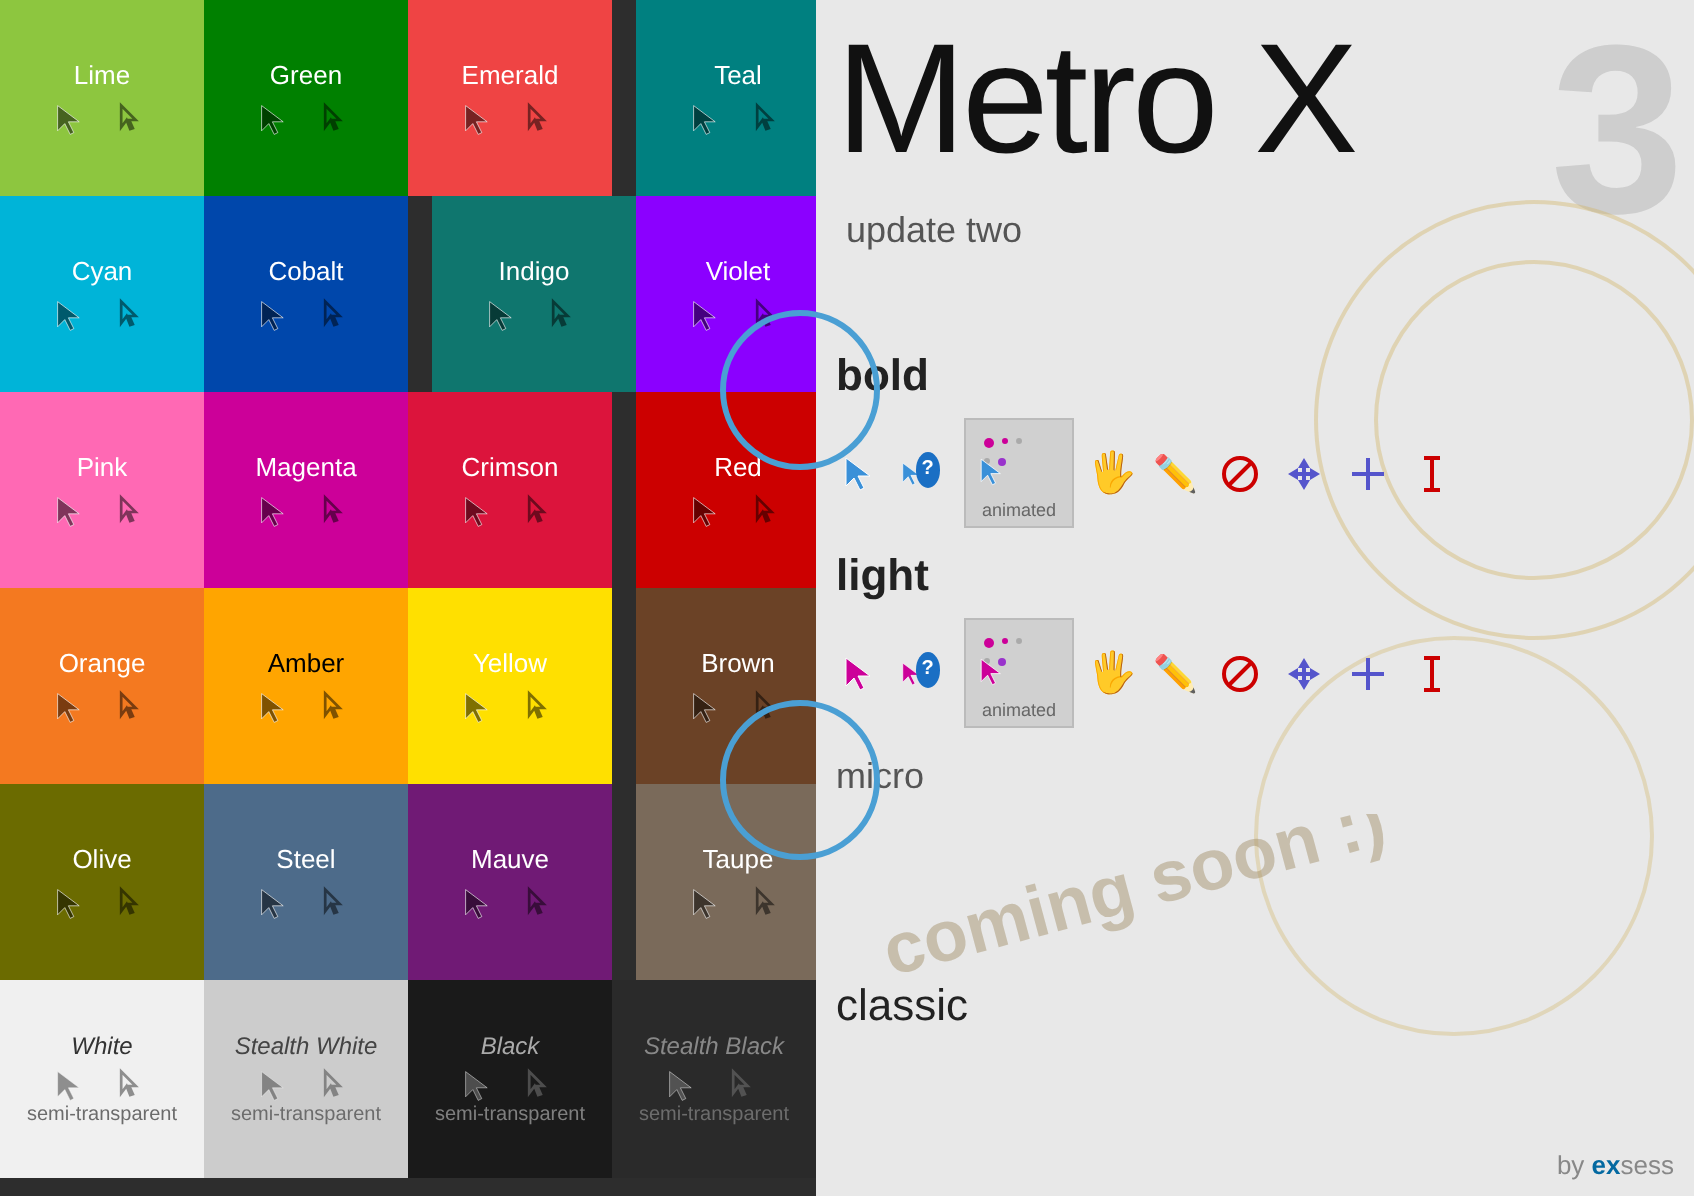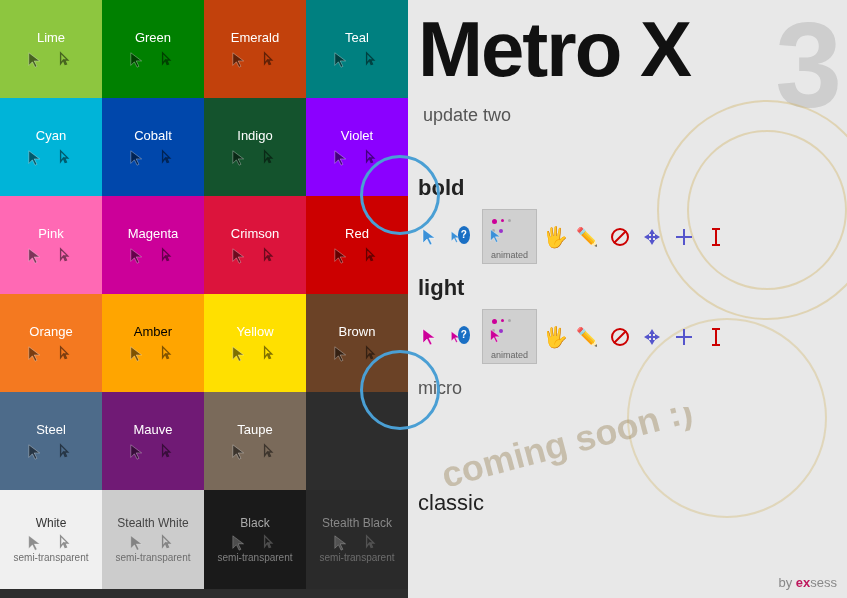--- a/index.html
+++ b/index.html
@@ -70,20 +70,21 @@
       justify-content: center;
       font-size: 12px;
       padding: 4px;
     }
 
     .bottom-cell .cell-name {
       margin-bottom: 4px;
       font-size: 12px;
       text-align: left;
       line-height: 1.2;
+      font-style: italic;
     }
 
     
     .blue-circle-1 {
       position: absolute;
       width: 80px;
       height: 80px;
       border-radius: 50%;
       border: 3px solid #4a9fd4;
       top: 155px;
@@ -110,21 +111,21 @@
       background: #e8e8e8;
       position: relative;
       overflow: hidden;
     }
 
     .brand-title {
       position: absolute;
       top: 10px;
       left: 10px;
       font-size: 78px;
-      font-weight: 700;
+      font-weight: 400;
       color: #111;
       letter-spacing: -2px;
       line-height: 1;
       text-align: center;
     }
 
     .brand-title .x-letter {
       color: #111;
     }
 
@@ -267,21 +268,21 @@
       top: 15px;
     }
 
     .by-text {
       position: absolute;
       bottom: 8px;
       right: 10px;
       font-size: 13px;
       color: #888;
     }
-    .by-text .ex { color: #be185d; font-weight: 700; }
+    .by-text .ex { color: #0369a1; font-weight: 700; }
 
     .blue-q {
       width: 18px;
       height: 18px;
       background: #1a6fc4;
       border-radius: 50%;
       display: flex;
       align-items: center;
       justify-content: center;
       color: white;
@@ -313,21 +314,21 @@
       <span class="cell-name">Green</span>
       <div class="cursors-row">
         <svg class="cursor-arrow" viewBox="0 0 20 20">
             <polygon points="2,2 2,16 6,12 9,18 11,17 8,11 14,11" fill="rgba(0,0,0,0.5)" stroke="rgba(255,255,255,0.7)" stroke-width="0.5"></polygon>
           </svg>
         <svg class="cursor-arrow" viewBox="0 0 20 20">
             <polygon points="4,2 4,14 7,10 9,15 10.5,14.5 8.5,10 12,10" fill="none" stroke="rgba(0,0,0,0.5)" stroke-width="1.5"></polygon>
           </svg>
       </div>
     </div>
-      <div class="color-cell" style="background: #c2410c; text-align: center;">
+      <div class="color-cell" style="background: #ef4444; text-align: center;">
       <span class="cell-name">Emerald</span>
       <div class="cursors-row">
         <svg class="cursor-arrow" viewBox="0 0 20 20">
             <polygon points="2,2 2,16 6,12 9,18 11,17 8,11 14,11" fill="rgba(0,0,0,0.5)" stroke="rgba(255,255,255,0.7)" stroke-width="0.5"></polygon>
           </svg>
         <svg class="cursor-arrow" viewBox="0 0 20 20">
             <polygon points="4,2 4,14 7,10 9,15 10.5,14.5 8.5,10 12,10" fill="none" stroke="rgba(0,0,0,0.5)" stroke-width="1.5"></polygon>
           </svg>
       </div>
     </div>
@@ -357,21 +358,21 @@
       <span class="cell-name">Cobalt</span>
       <div class="cursors-row">
         <svg class="cursor-arrow" viewBox="0 0 20 20">
             <polygon points="2,2 2,16 6,12 9,18 11,17 8,11 14,11" fill="rgba(0,0,0,0.5)" stroke="rgba(255,255,255,0.7)" stroke-width="0.5"></polygon>
           </svg>
         <svg class="cursor-arrow" viewBox="0 0 20 20">
             <polygon points="4,2 4,14 7,10 9,15 10.5,14.5 8.5,10 12,10" fill="none" stroke="rgba(0,0,0,0.5)" stroke-width="1.5"></polygon>
           </svg>
       </div>
     </div>
-      <div class="color-cell" style="background: #14532d;">
+      <div class="color-cell" style="background: #0f766e; margin-left: 12px;">
       <span class="cell-name">Indigo</span>
       <div class="cursors-row">
         <svg class="cursor-arrow" viewBox="0 0 20 20">
             <polygon points="2,2 2,16 6,12 9,18 11,17 8,11 14,11" fill="rgba(0,0,0,0.5)" stroke="rgba(255,255,255,0.7)" stroke-width="0.5"></polygon>
           </svg>
         <svg class="cursor-arrow" viewBox="0 0 20 20">
             <polygon points="4,2 4,14 7,10 9,15 10.5,14.5 8.5,10 12,10" fill="none" stroke="rgba(0,0,0,0.5)" stroke-width="1.5"></polygon>
           </svg>
       </div>
     </div>
@@ -458,20 +459,31 @@
         <svg class="cursor-arrow" viewBox="0 0 20 20">
             <polygon points="2,2 2,16 6,12 9,18 11,17 8,11 14,11" fill="rgba(0,0,0,0.5)" stroke="rgba(255,255,255,0.7)" stroke-width="0.5"></polygon>
           </svg>
         <svg class="cursor-arrow" viewBox="0 0 20 20">
             <polygon points="4,2 4,14 7,10 9,15 10.5,14.5 8.5,10 12,10" fill="none" stroke="rgba(0,0,0,0.5)" stroke-width="1.5"></polygon>
           </svg>
       </div>
     </div>
       <div class="color-cell" style="background: rgb(107, 66, 38);">
       <span class="cell-name">Brown</span>
+      <div class="cursors-row">
+        <svg class="cursor-arrow" viewBox="0 0 20 20">
+            <polygon points="2,2 2,16 6,12 9,18 11,17 8,11 14,11" fill="rgba(0,0,0,0.5)" stroke="rgba(255,255,255,0.7)" stroke-width="0.5"></polygon>
+          </svg>
+        <svg class="cursor-arrow" viewBox="0 0 20 20">
+            <polygon points="4,2 4,14 7,10 9,15 10.5,14.5 8.5,10 12,10" fill="none" stroke="rgba(0,0,0,0.5)" stroke-width="1.5"></polygon>
+          </svg>
+      </div>
+    </div>
+      <div class="color-cell" style="background: rgb(107, 107, 0);">
+      <span class="cell-name">Olive</span>
       <div class="cursors-row">
         <svg class="cursor-arrow" viewBox="0 0 20 20">
             <polygon points="2,2 2,16 6,12 9,18 11,17 8,11 14,11" fill="rgba(0,0,0,0.5)" stroke="rgba(255,255,255,0.7)" stroke-width="0.5"></polygon>
           </svg>
         <svg class="cursor-arrow" viewBox="0 0 20 20">
             <polygon points="4,2 4,14 7,10 9,15 10.5,14.5 8.5,10 12,10" fill="none" stroke="rgba(0,0,0,0.5)" stroke-width="1.5"></polygon>
           </svg>
       </div>
     </div>
       <div class="color-cell" style="background: rgb(77, 107, 138);">

